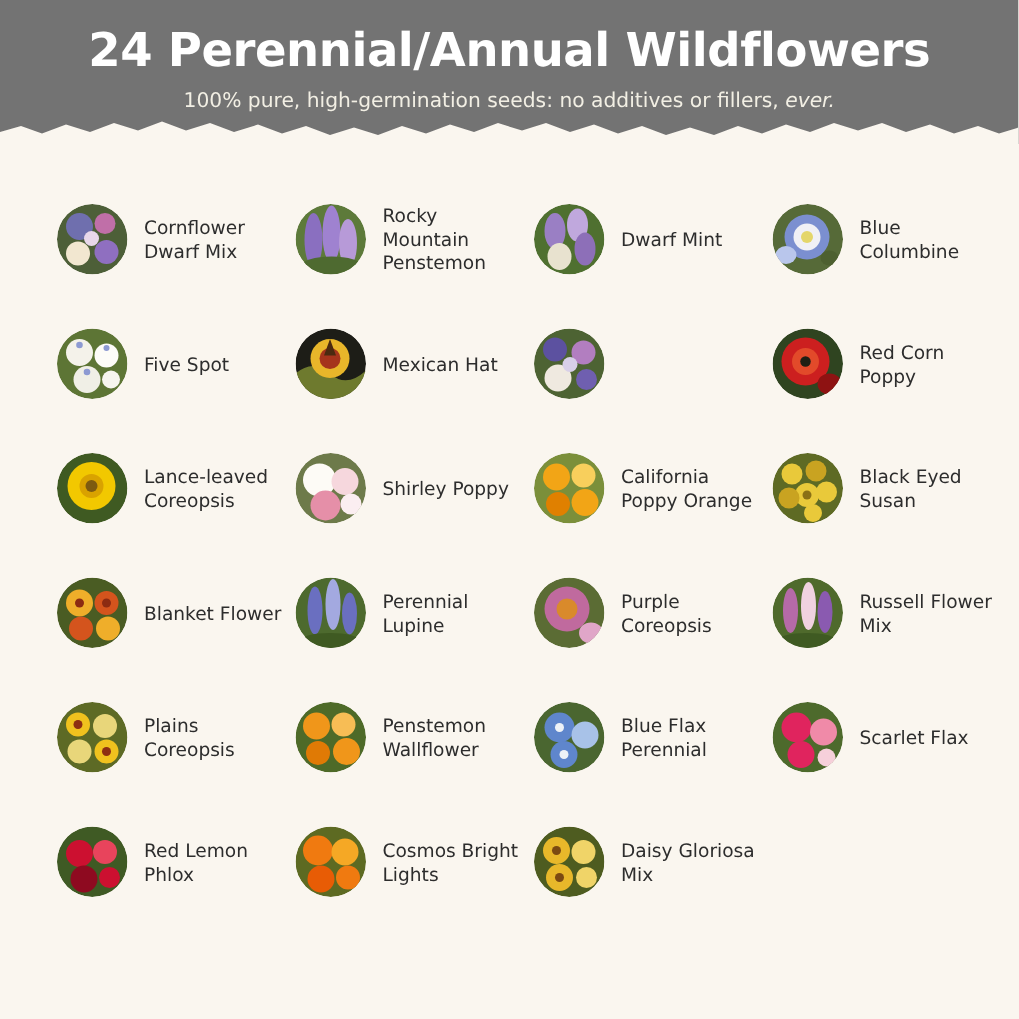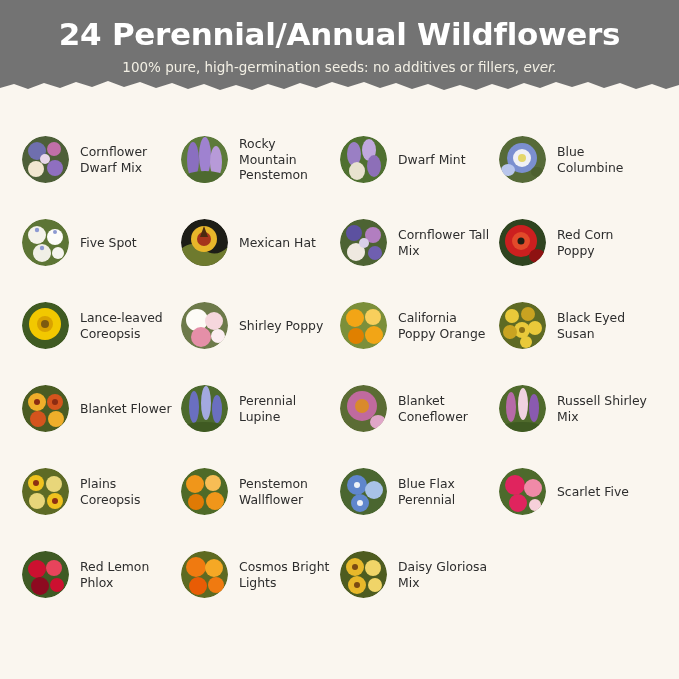--- a/index.html
+++ b/index.html
@@ -55,21 +55,21 @@
     bottom: -1px;
     width: 679px;
     height: 22px;
     display: block;
   }
 
   
   .grid {
     position: absolute;
     top: 118px;
-    left: 22px;
+    left: 38px;
     width: 636px;
     display: flex;
     flex-wrap: wrap;
   }
   .cell {
     width: 159px;
     height: 83px;
     display: flex;
     align-items: center;
     box-sizing: border-box;
@@ -197,21 +197,20 @@
       <span class="swatch">
         <svg viewBox="0 0 47 47">
             <circle cx="23.5" cy="23.5" r="23.5" fill="#4d6333"></circle>
             <circle cx="14" cy="14" r="8" fill="#5c51a0"></circle>
             <circle cx="33" cy="16" r="8" fill="#b27ec0"></circle>
             <circle cx="16" cy="33" r="9" fill="#efe9e0"></circle>
             <circle cx="35" cy="34" r="7" fill="#6f5fb0"></circle>
             <circle cx="24" cy="24" r="5" fill="#d8cfe8"></circle>
           </svg>
       </span>
-      <span class="cell-label">Cornflower Tall Mix</span>
     </div>
     <div class="cell">
       <span class="swatch">
         <svg viewBox="0 0 47 47">
             <circle cx="23.5" cy="23.5" r="23.5" fill="#2f4420"></circle>
             <circle cx="22" cy="22" r="16" fill="#cc1f1f"></circle>
             <circle cx="22" cy="22" r="9" fill="#e24a2a"></circle>
             <circle cx="22" cy="22" r="3.5" fill="#1f1f14"></circle>
             <ellipse cx="38" cy="37" rx="8" ry="7" fill="#8e1212"></ellipse>
           </svg>
@@ -298,34 +297,34 @@
     </div>
     <div class="cell">
       <span class="swatch">
         <svg viewBox="0 0 47 47">
             <circle cx="23.5" cy="23.5" r="23.5" fill="#5b6c34"></circle>
             <circle cx="22" cy="21" r="15" fill="#c06a9e"></circle>
             <circle cx="22" cy="21" r="7" fill="#d98a2b"></circle>
             <ellipse cx="38" cy="37" rx="8" ry="7" fill="#e0a6c8"></ellipse>
           </svg>
       </span>
-      <span class="cell-label">Blanket Coneflower</span>
+      <span class="cell-label">Purple Coreopsis</span>
     </div>
 
     <div class="cell">
       <span class="swatch">
         <svg viewBox="0 0 47 47">
             <circle cx="23.5" cy="23.5" r="23.5" fill="#4f6a2c"></circle>
             <ellipse cx="12" cy="22" rx="5" ry="15" fill="#b66aa8"></ellipse>
             <ellipse cx="24" cy="19" rx="5" ry="16" fill="#f0d2e0"></ellipse>
             <ellipse cx="35" cy="23" rx="5" ry="14" fill="#8a5ab0"></ellipse>
             <ellipse cx="23" cy="42" rx="20" ry="5" fill="#3f5a22"></ellipse>
           </svg>
       </span>
-      <span class="cell-label">Russell Shirley Mix</span>
+      <span class="cell-label">Russell Flower Mix</span>
     </div>
     <div class="cell">
       <span class="swatch">
         <svg viewBox="0 0 47 47">
             <circle cx="23.5" cy="23.5" r="23.5" fill="#5d6a25"></circle>
             <circle cx="14" cy="15" r="8" fill="#f0c21e"></circle>
             <circle cx="32" cy="16" r="8" fill="#e8d67a"></circle>
             <circle cx="15" cy="33" r="8" fill="#e8d67a"></circle>
             <circle cx="33" cy="33" r="8" fill="#f0c21e"></circle>
             <circle cx="14" cy="15" r="3" fill="#8d2f12"></circle>
@@ -363,21 +362,21 @@
     <div class="cell">
       <span class="swatch">
         <svg viewBox="0 0 47 47">
             <circle cx="23.5" cy="23.5" r="23.5" fill="#4d6a2c"></circle>
             <circle cx="16" cy="17" r="10" fill="#e0245e"></circle>
             <circle cx="34" cy="20" r="9" fill="#f08aa8"></circle>
             <circle cx="19" cy="35" r="9" fill="#e0245e"></circle>
             <circle cx="36" cy="37" r="6" fill="#f6d0da"></circle>
           </svg>
       </span>
-      <span class="cell-label">Scarlet Five</span>
+      <span class="cell-label">Scarlet Flax</span>
     </div>
     <div class="cell">
       <span class="swatch">
         <svg viewBox="0 0 47 47">
             <circle cx="23.5" cy="23.5" r="23.5" fill="#3f5a24"></circle>
             <circle cx="15" cy="18" r="9" fill="#cc1030"></circle>
             <circle cx="32" cy="17" r="8" fill="#e8445c"></circle>
             <circle cx="18" cy="35" r="9" fill="#8e0a20"></circle>
             <circle cx="35" cy="34" r="7" fill="#cc1030"></circle>
           </svg>

